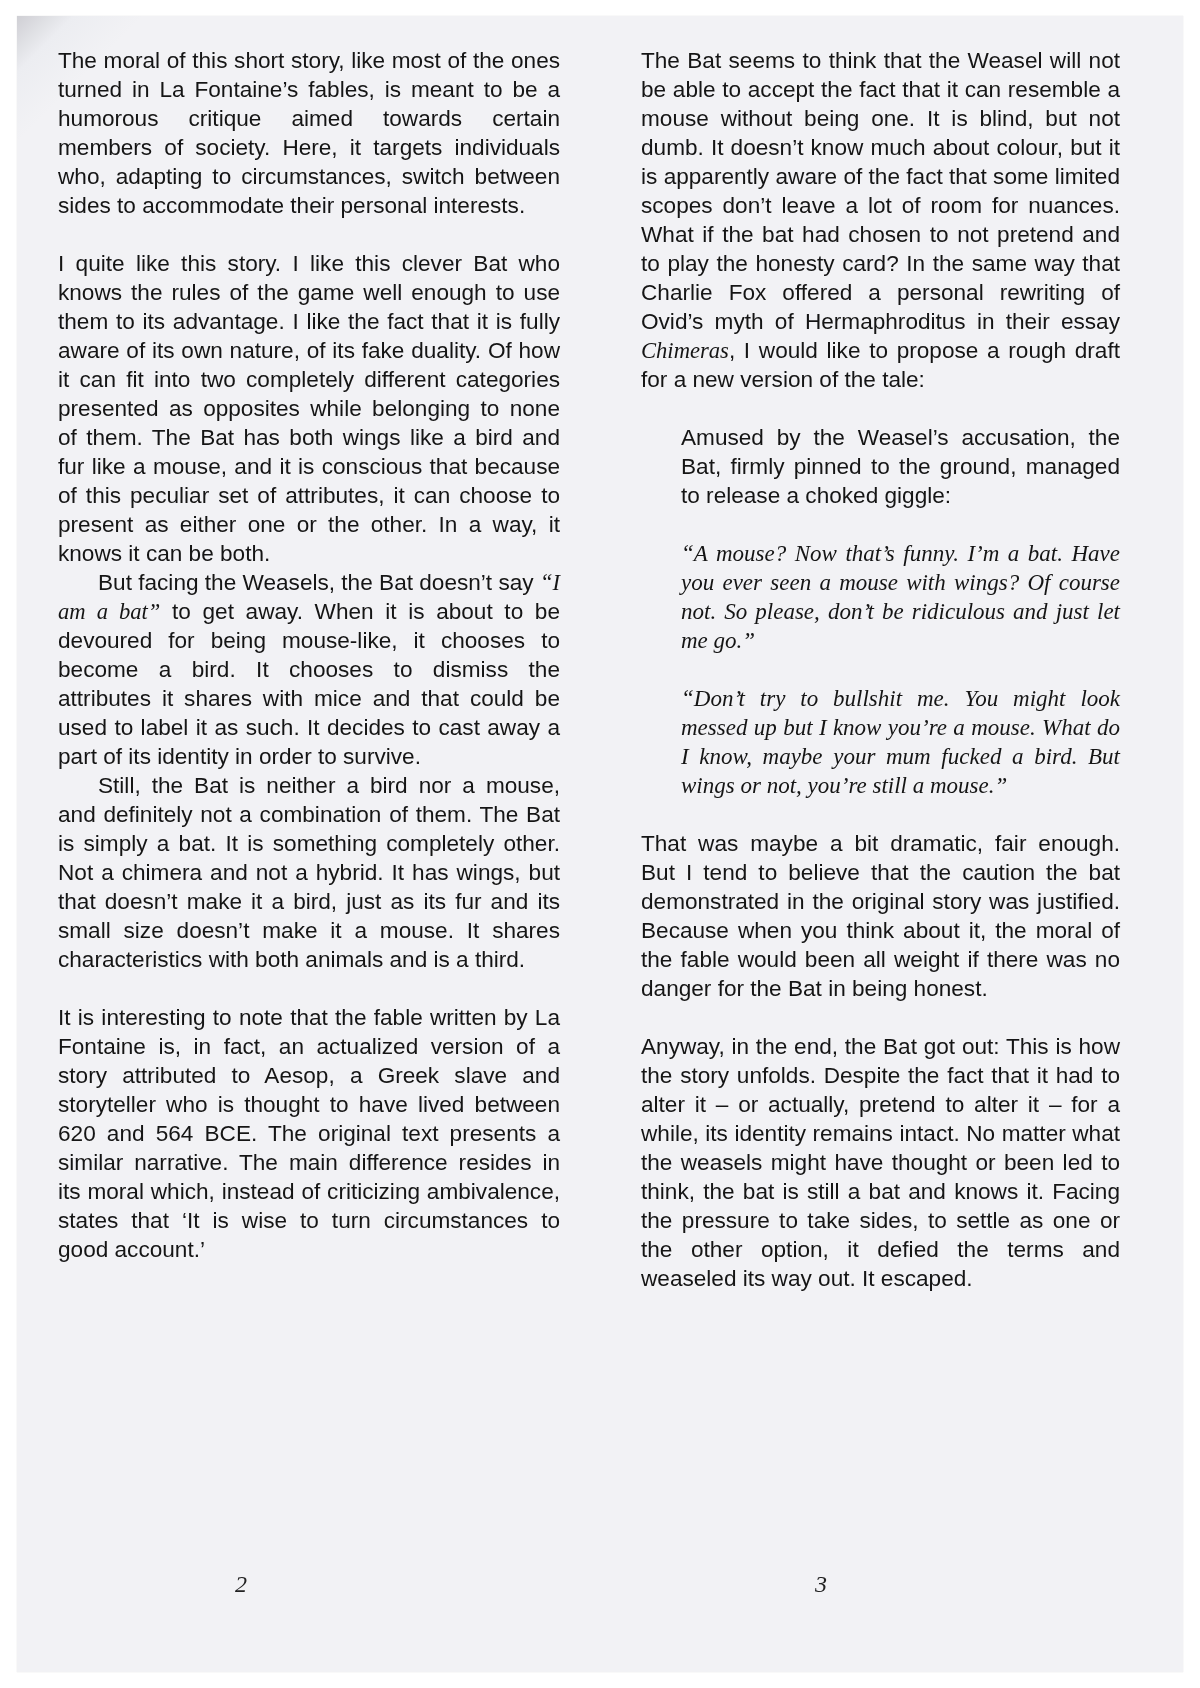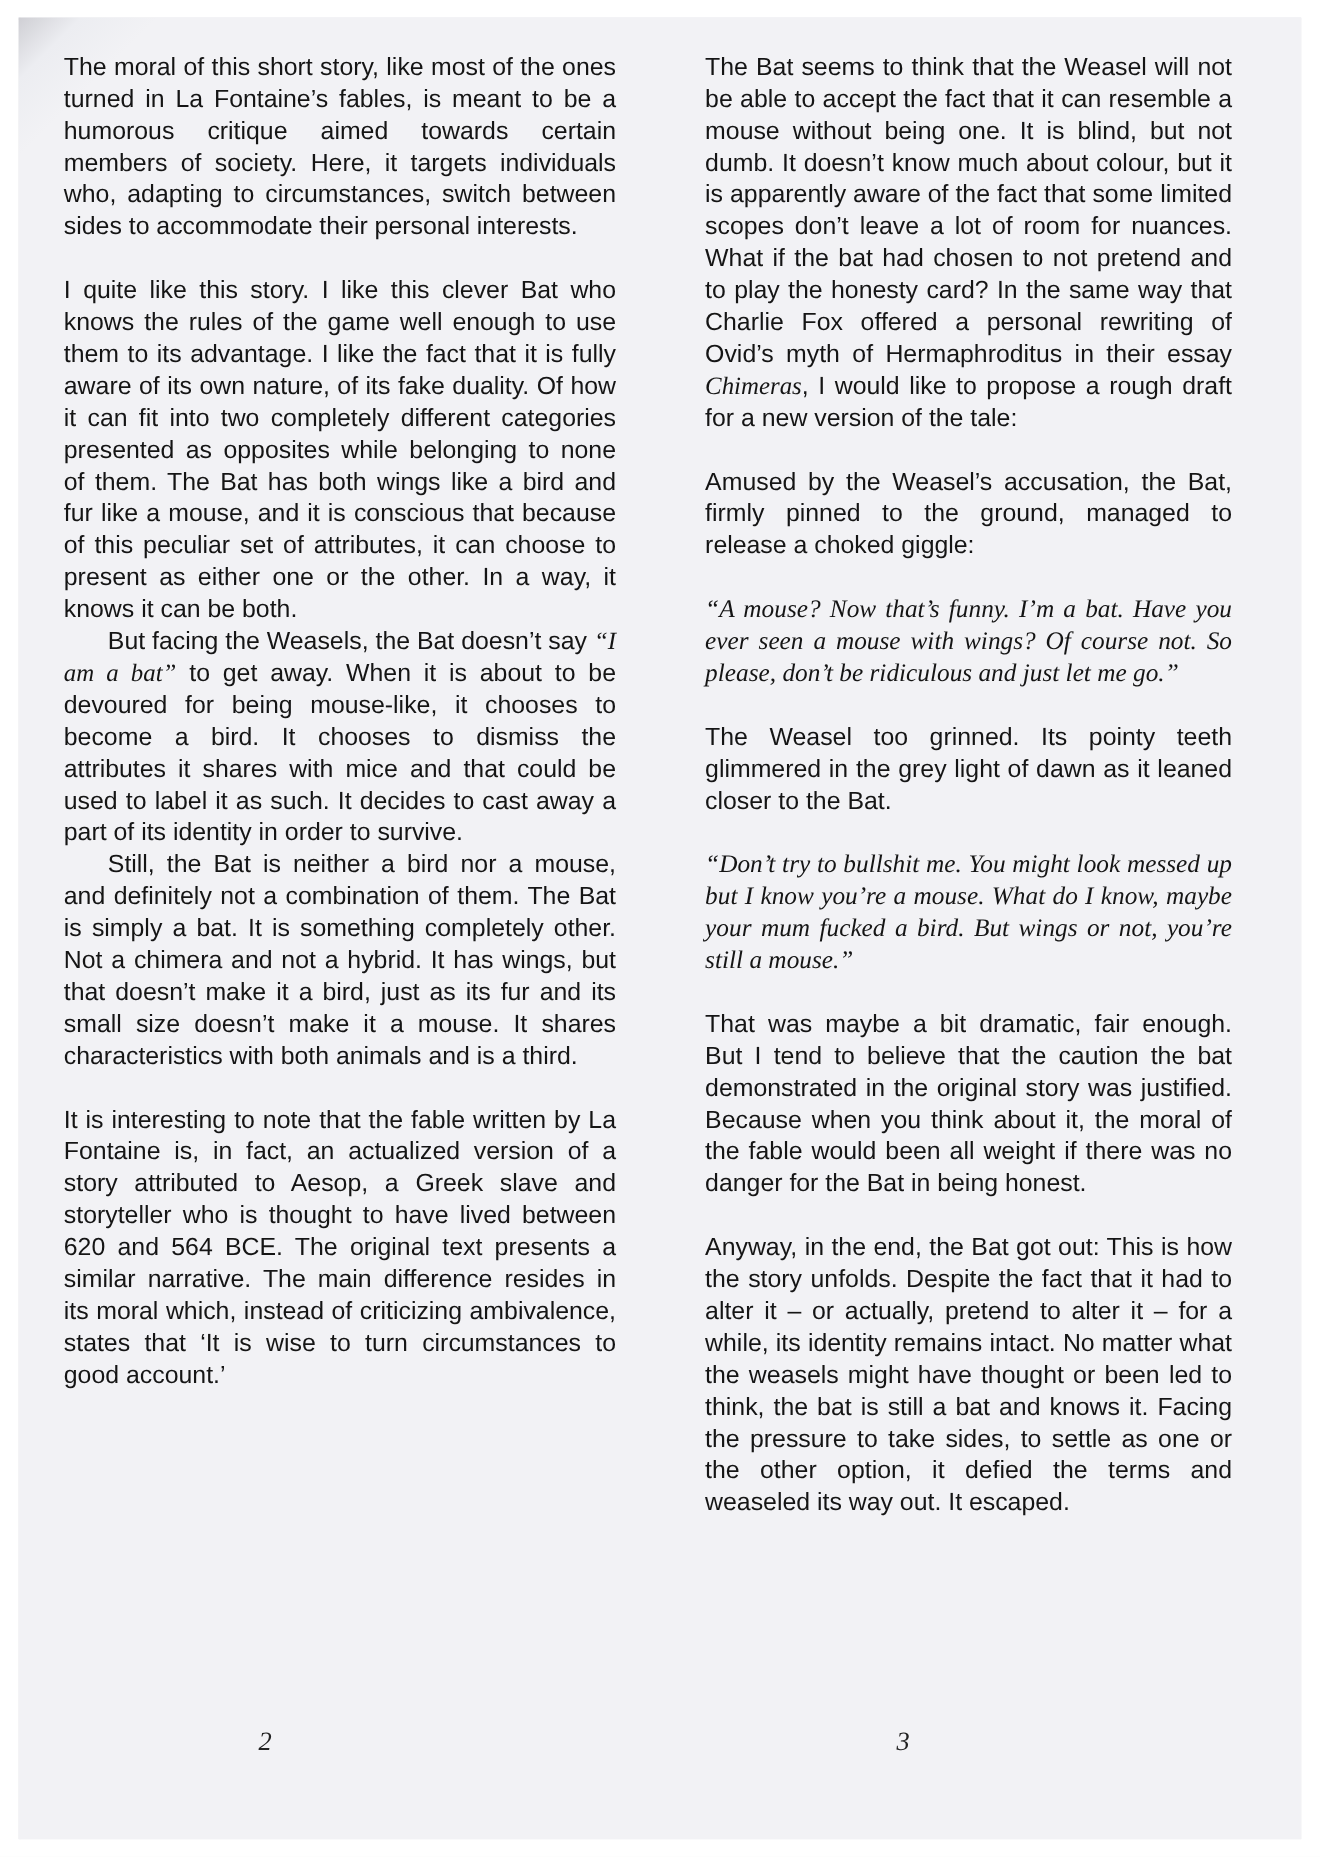--- a/index.html
+++ b/index.html
@@ -16,21 +16,21 @@
   .col {
     position: absolute; top: 30px;
     font-family: "Liberation Sans", sans-serif;
     font-size: 22.6px; line-height: 29px; color: #151515;
   }
   .col.left { left: 41px; width: 502px; }
   .col.right { left: 624px; width: 479px; }
   .col p { margin: 0; text-align: justify; }
   .col p.gap { margin-top: 29px; }
   .col p.indent { text-indent: 40px; }
-  .col .quote { margin-top: 29px; }
+  .col .quote { margin-left: 40px; margin-top: 29px; }
   .col .quote.italic {
     font-family: "Liberation Serif", serif; font-style: italic;
     font-size: 23px; line-height: 29px;
   }
   .ital { font-family: "Liberation Serif", serif; font-style: italic; }
   .pagenum {
     position: absolute; top: 1555px;
     font-family: "Liberation Serif", serif; font-style: italic;
     font-size: 24px; color: #222;
   }
@@ -47,21 +47,20 @@
     <p class="gap">I quite like this story. I like this clever Bat who knows the rules of the game well enough to use them to its advantage. I like the fact that it is fully aware of its own nature, of its fake duality. Of how it can fit into two completely different categories presented as opposites while belonging to none of them. The Bat has both wings like a bird and fur like a mouse, and it is conscious that because of this peculiar set of attributes, it can choose to present as either one or the other. In a way, it knows it can be both.</p>
     <p class="indent"><span>But facing the Weasels, the Bat doesn’t say </span><span class="ital">“I am a bat”</span><span> to get away. When it is about to be devoured for being mouse-like, it chooses to become a bird. It chooses to dismiss the attributes it shares with mice and that could be used to label it as such. It decides to cast away a part of its identity in order to survive.</span></p>
     <p class="indent">Still, the Bat is neither a bird nor a mouse, and definitely not a combination of them. The Bat is simply a bat. It is something completely other. Not a chimera and not a hybrid. It has wings, but that doesn’t make it a bird, just as its fur and its small size doesn’t make it a mouse. It shares characteristics with both animals and is a third.</p>
     <p class="gap">It is interesting to note that the fable written by La Fontaine is, in fact, an actualized version of a story attributed to Aesop, a Greek slave and storyteller who is thought to have lived between 620 and 564 BCE. The original text presents a similar narrative. The main difference resides in its moral which, instead of criticizing ambivalence, states that ‘It is wise to turn circumstances to good account.’</p>
   </div>
 
   <div class="col right">
     <p><span>The Bat seems to think that the Weasel will not be able to accept the fact that it can resemble a mouse without being one. It is blind, but not dumb. It doesn’t know much about colour, but it is apparently aware of the fact that some limited scopes don’t leave a lot of room for nuances. What if the bat had chosen to not pretend and to play the honesty card? In the same way that Charlie Fox offered a personal rewriting of Ovid’s myth of Hermaphroditus in their essay </span><span class="ital">Chimeras</span><span>, I would like to propose a rough draft for a new version of the tale:</span></p>
     <p class="quote">Amused by the Weasel’s accusation, the Bat, firmly pinned to the ground, managed to release a choked giggle:</p>
     <p class="quote italic">“A mouse? Now that’s funny. I’m a bat. Have you ever seen a mouse with wings? Of course not. So please, don’t be ridiculous and just let me go.”</p>
-    <p class="quote">The Weasel too grinned. Its pointy teeth glimmered in the grey light of dawn as it leaned closer to the Bat.</p>
     <p class="quote italic">“Don’t try to bullshit me. You might look messed up but I know you’re a mouse. What do I know, maybe your mum fucked a bird. But wings or not, you’re still a mouse.”</p>
     <p class="gap">That was maybe a bit dramatic, fair enough. But I tend to believe that the caution the bat demonstrated in the original story was justified. Because when you think about it, the moral of the fable would been all weight if there was no danger for the Bat in being honest.</p>
     <p class="gap">Anyway, in the end, the Bat got out: This is how the story unfolds. Despite the fact that it had to alter it – or actually, pretend to alter it – for a while, its identity remains intact. No matter what the weasels might have thought or been led to think, the bat is still a bat and knows it. Facing the pressure to take sides, to settle as one or the other option, it defied the terms and weaseled its way out. It escaped.</p>
   </div>
 
   <div class="pagenum left">2</div>
   <div class="pagenum right">3</div>
 </div>
 
 </body></html>

